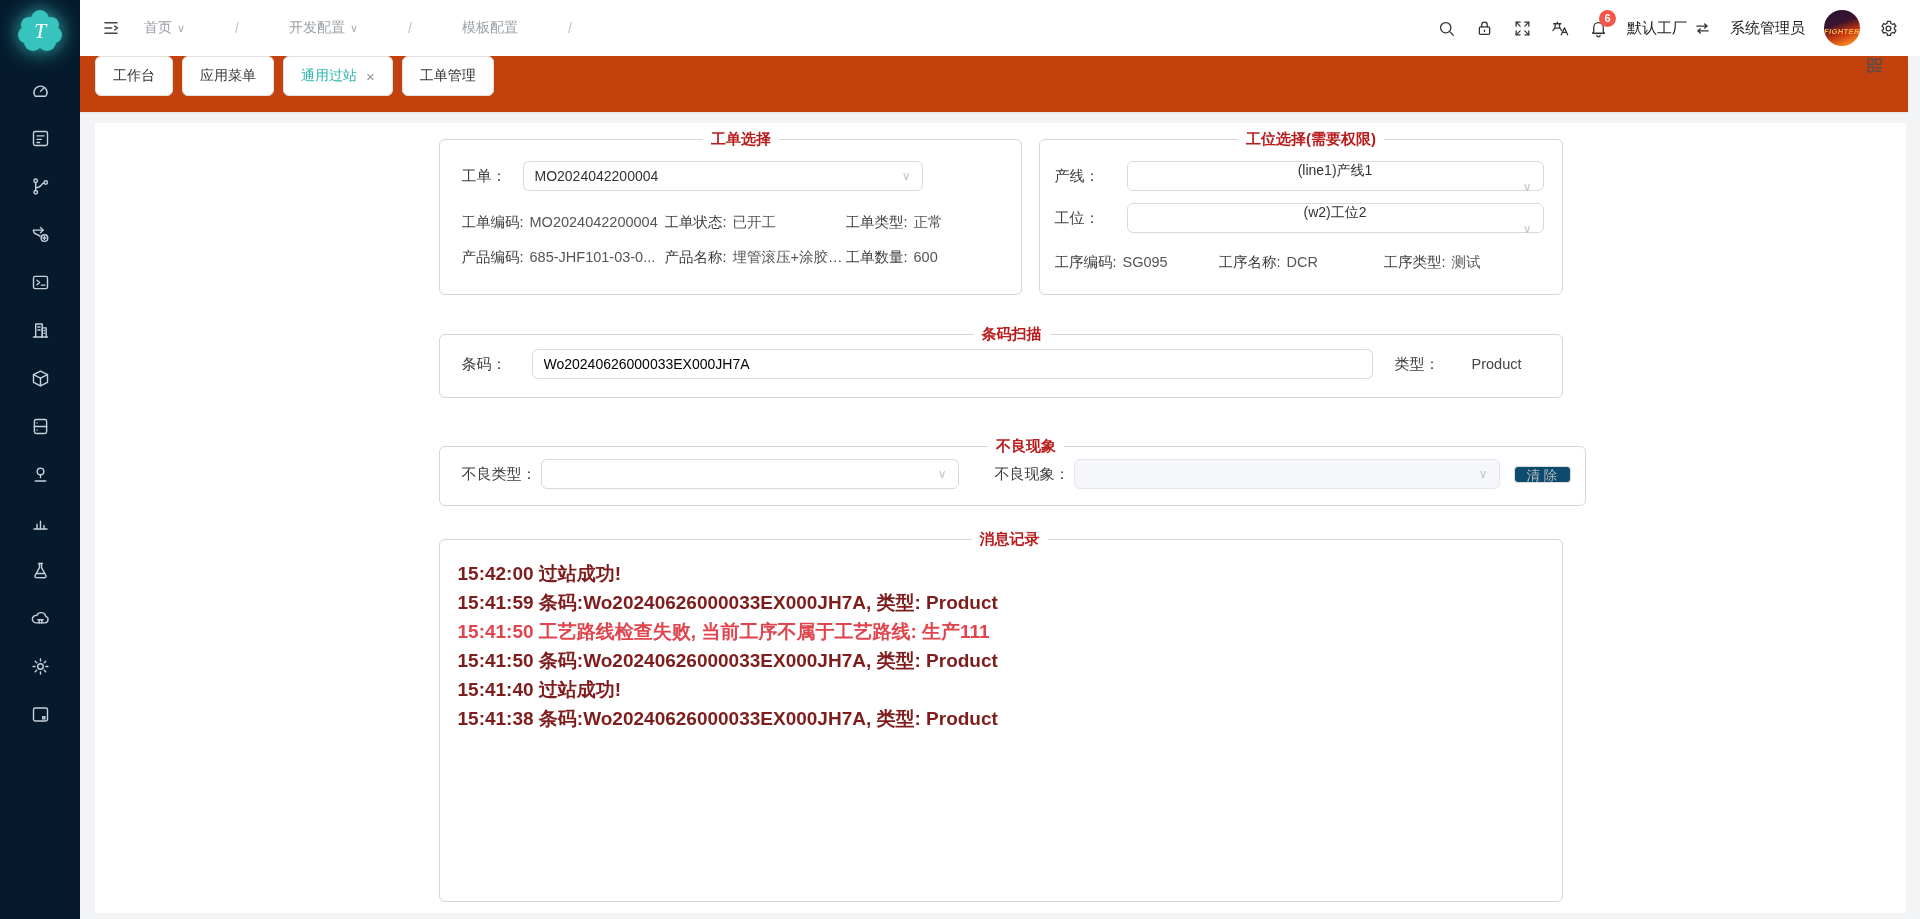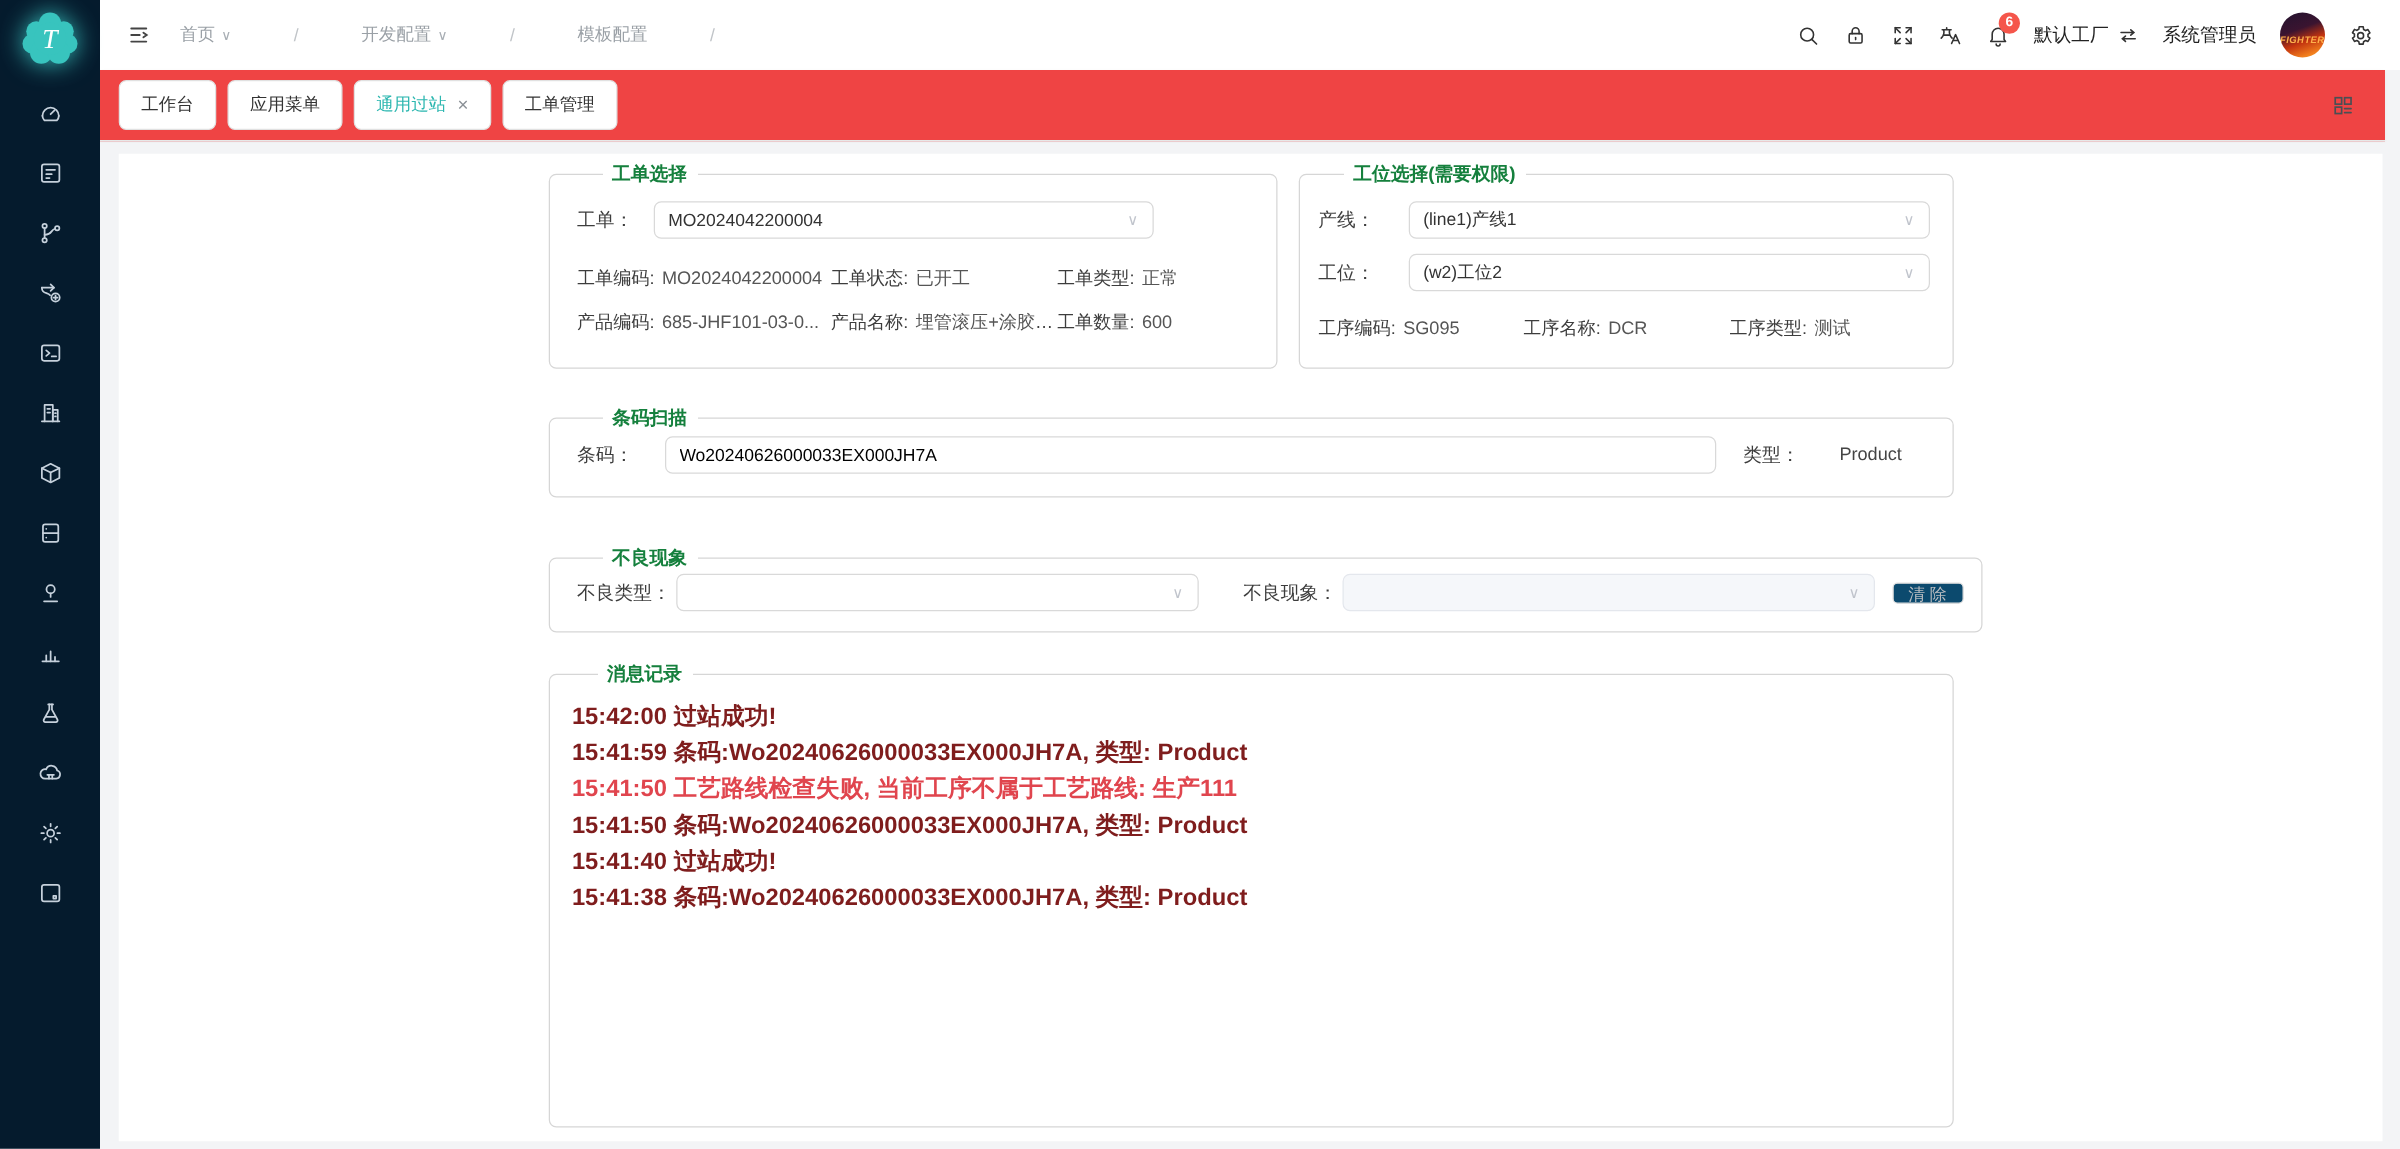--- a/index.html
+++ b/index.html
@@ -25,56 +25,56 @@
   .header-right { margin-left:auto; display:flex; align-items:center; gap:19px; padding-right:22px; }
   .hicon { width:19px; height:19px; color:#333; cursor:pointer; position:relative; display:flex; align-items:center; justify-content:center; }
   .hicon svg { width:19px; height:19px; stroke:currentColor; fill:none; stroke-width:1.6; stroke-linecap:round; stroke-linejoin:round; }
   .badge { position:absolute; top:-9px; left:10px; min-width:17px; height:17px; border-radius:9px; background:#f5564b; color:#fff; font-size:11px; line-height:17px; text-align:center; padding:0 4px; font-weight:700; }
   .factory { display:flex; align-items:center; gap:7px; font-size:15px; color:#222; cursor:pointer; }
   .user-name { font-size:15px; color:#222; cursor:pointer; }
   .avatar { width:36px; height:36px; border-radius:50%; background:linear-gradient(160deg,#23132f 0%,#3a1430 38%,#c2330f 62%,#f07c1d 85%,#f9a62a 100%); position:relative; overflow:hidden; cursor:pointer; flex:0 0 auto; }
   .avatar span { position:absolute; left:0; right:0; top:17px; text-align:center; font-size:7.5px; font-style:italic; font-weight:700; color:#ffb04a; letter-spacing:.4px; }
 
   
-  .tabbar { position:absolute; left:80px; top:56px; right:12px; height:57px; background:#ef4444; border-bottom:1px solid #e8e8e8; display:flex; align-items:center; box-shadow:0 1px 3px rgba(0,0,0,.04); }
+  .tabbar { position:absolute; left:80px; top:56px; right:12px; height:57px; background:#c2410c; border-bottom:1px solid #e8e8e8; display:flex; align-items:flex-start; box-shadow:0 1px 3px rgba(0,0,0,.04); }
   .tabs { display:flex; gap:9px; margin-left:15px; }
   .tab { height:40px; padding:0 17px; border:1px solid #e1e1e1; border-radius:6px; background:#fff; display:flex; align-items:center; font-size:14px; color:#333; cursor:pointer; }
   .tab.active { color:#2db7b0; }
   .tab .close { margin-left:9px; color:#8a9096; font-size:15px; line-height:1; }
   .tab-tools { margin-left:auto; padding-right:24px; color:#4a4f54; display:flex; }
   .tab-tools svg { width:19px; height:19px; stroke:currentColor; fill:none; stroke-width:1.7; }
 
   
   .content { position:absolute; left:80px; top:114px; right:0; bottom:0; background:#f3f4f6; }
   .panel { position:absolute; left:15px; top:9px; right:14px; bottom:6px; background:#fff; overflow:hidden; }
   .inner { width:1124px; margin:7px auto 0 auto; }
 
   fieldset { border:1px solid #d6d6d6; border-radius:6px; background:#fff; }
-  legend { font-size:15px; font-weight:700; color:#15803d; padding:0 8px; margin-left:20px; }
+  legend { font-size:15px; font-weight:700; color:#b91c1c; padding:0 8px; margin-left:10px;text-align:center; }
 
   .row1 { display:flex; gap:17px; }
   .fs-order { width:583px; height:165px; padding:4px 20px 0 22px; }
   .fs-station { width:524px; height:165px; padding:4px 14px 0 15px; }
 
   .form-line { display:flex; align-items:center; margin-top:8px; }
   .form-label { font-size:15px; color:#3d3d3d; white-space:nowrap; }
   .select { height:30px; border:1px solid #d9d9d9; border-radius:6px; background:#fff; display:flex; align-items:center; padding:0 11px; font-size:14px; color:#333; cursor:pointer; }
   .select .chev { margin-left:auto; color:#c0c4cc; font-size:12px; }
   .select.disabled { background:#f5f7fa; border-color:#e4e7ed; cursor:not-allowed; }
 
   .info-line { display:flex; align-items:center; font-size:14.5px; color:#3d3d3d; white-space:nowrap; }
   .info-item { overflow:hidden; text-overflow:ellipsis; }
   .info-item .val { margin-left:6px; color:#555; }
 
   .fs-order .sel-order { width:400px; margin-left:16px; }
   .fs-order .info1 { margin-top:22px; }
   .fs-order .info2 { margin-top:16px; }
   .fs-order .c1 { width:203px; } .fs-order .c2 { width:181px; } .fs-order .c3 { flex:1; }
 
-  .fs-station .sel { width:417px; margin-left:27px; }
+  .fs-station .sel { width:417px; margin-left:27px;flex-direction:column; }
   .fs-station .form-line { margin-top:8px; }
   .fs-station .form-line + .form-line { margin-top:12px; }
   .fs-station .info1 { margin-top:20px; }
   .fs-station .c1 { width:164px; } .fs-station .c2 { width:165px; } .fs-station .c3 { flex:1; }
 
   .fs-barcode { width:1124px; height:73px; margin-top:30px; padding:0 20px 0 22px; }
   .fs-barcode .form-line { margin-top:5px; }
   .barcode-input { width:841px; height:30px; margin-left:25px; border:1px solid #d9d9d9; border-radius:6px; padding:0 11px; font-size:14px; color:#000000; font-family:inherit; outline:none; }
   .type-label { margin-left:22px; } .type-value { margin-left:32px; font-size:14.5px; color:#444; }
 

